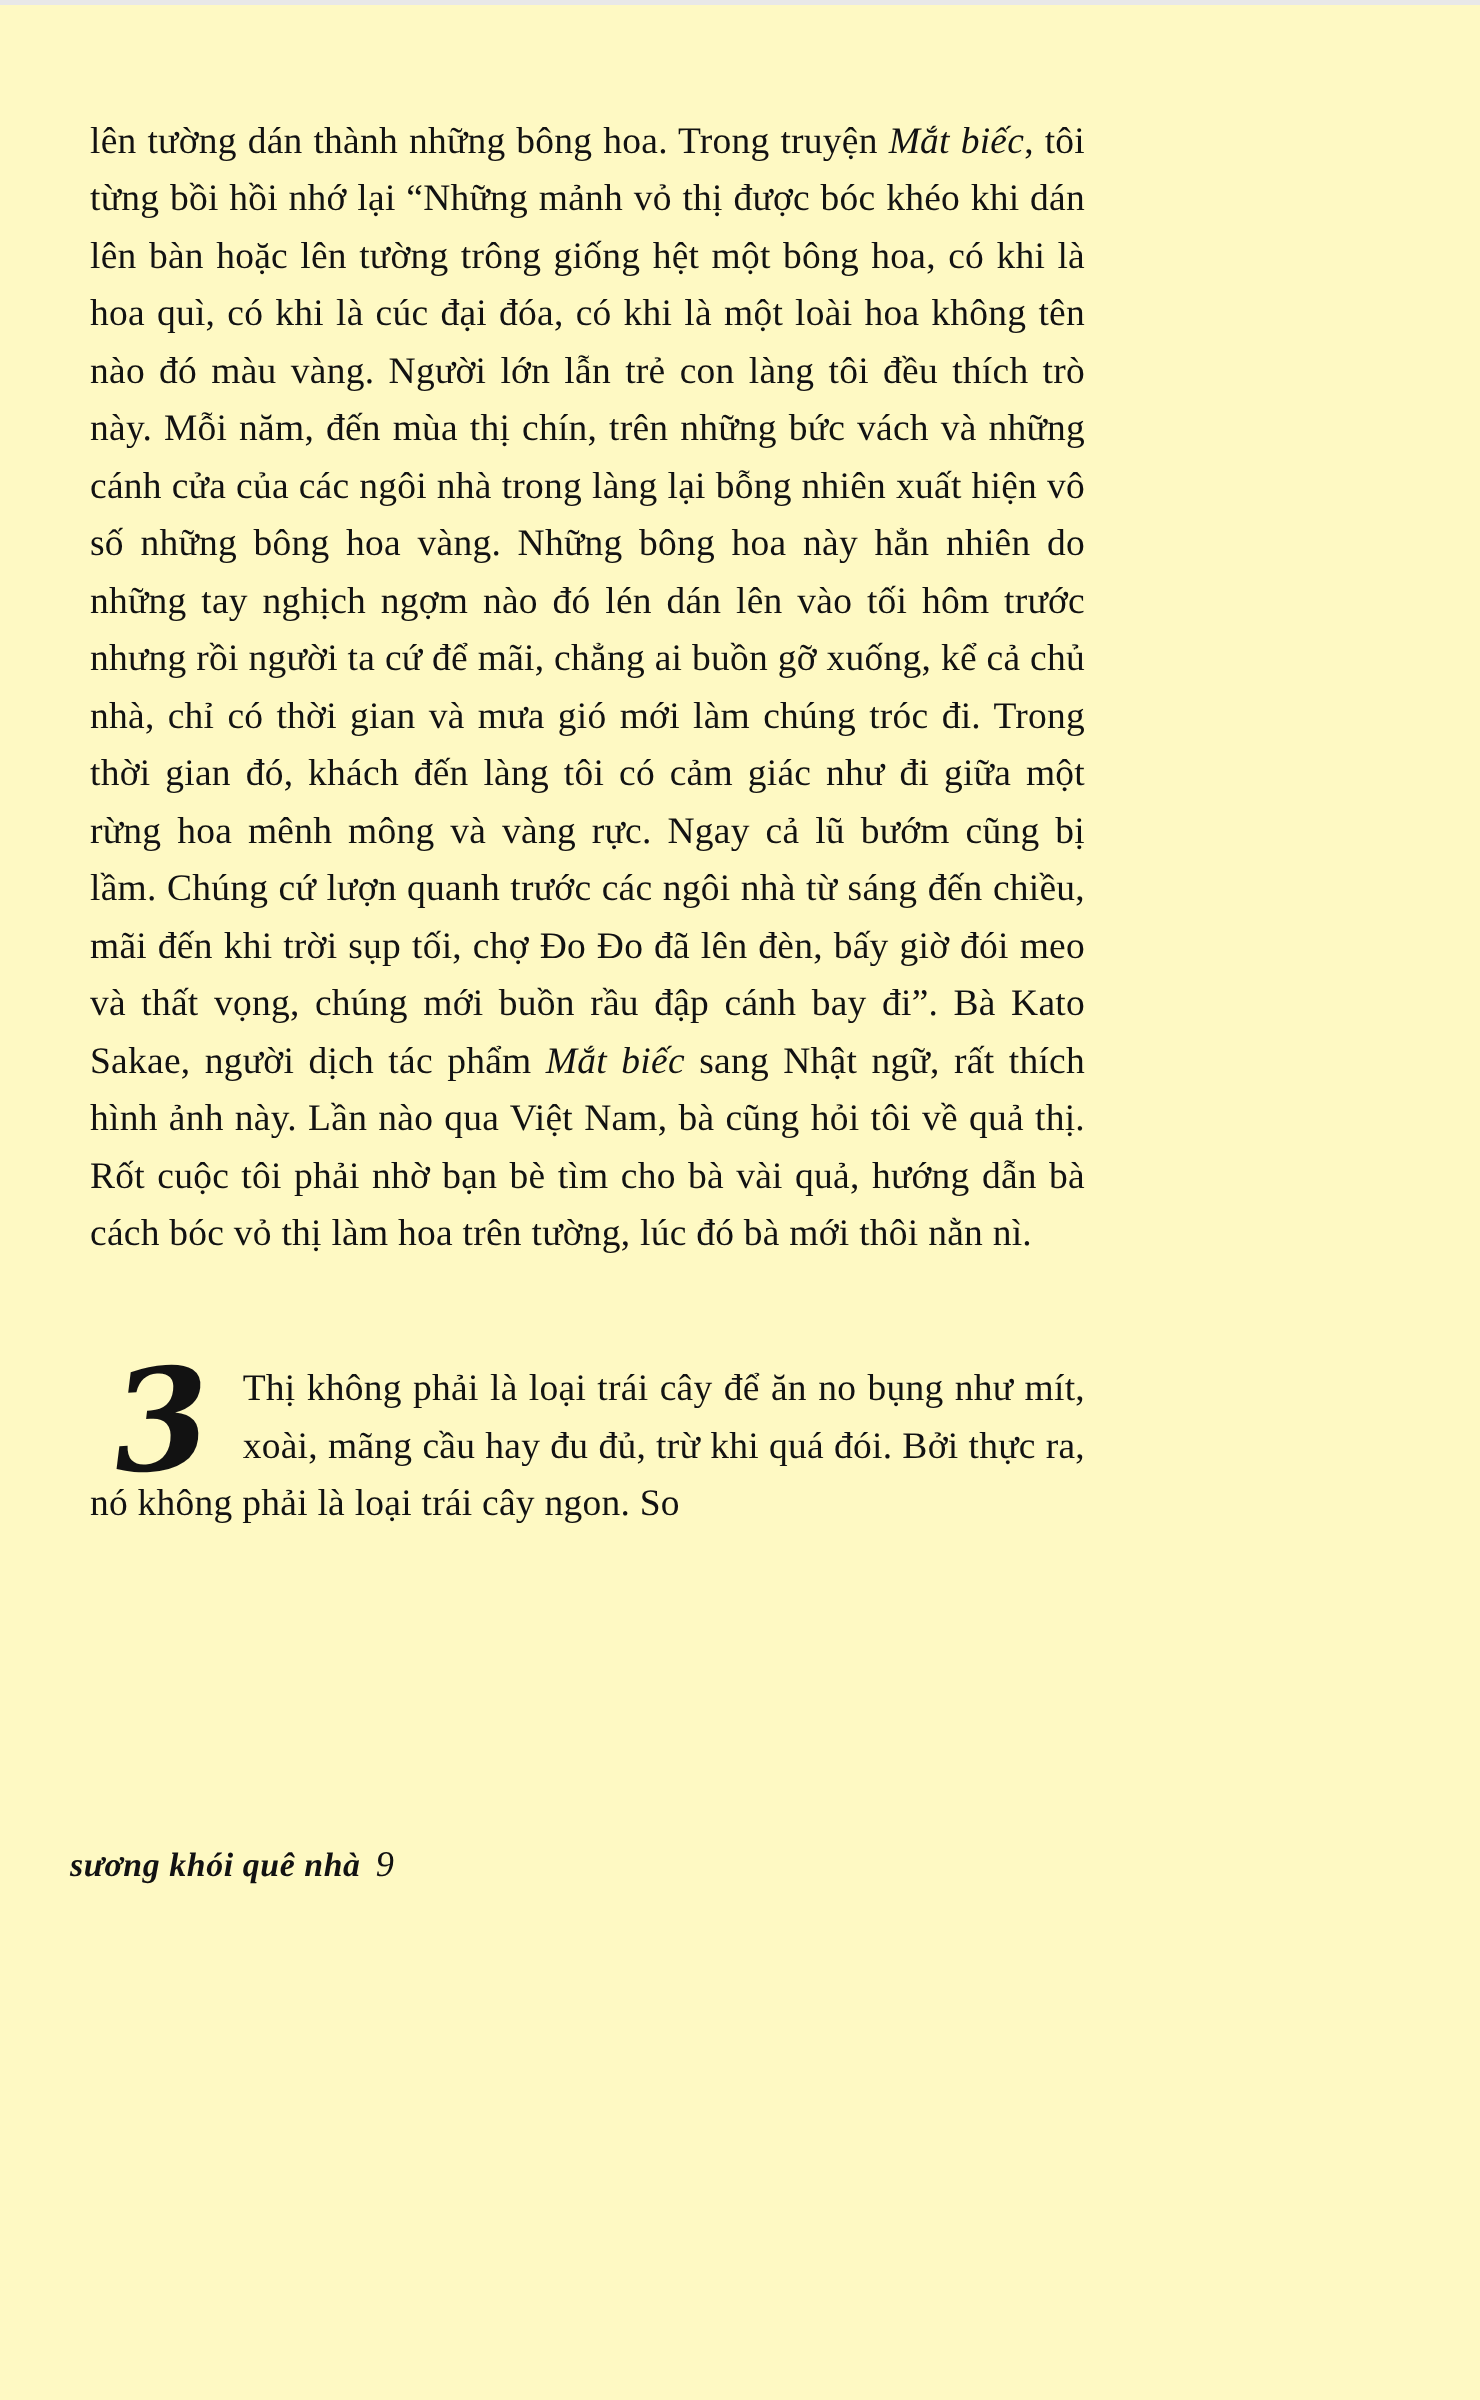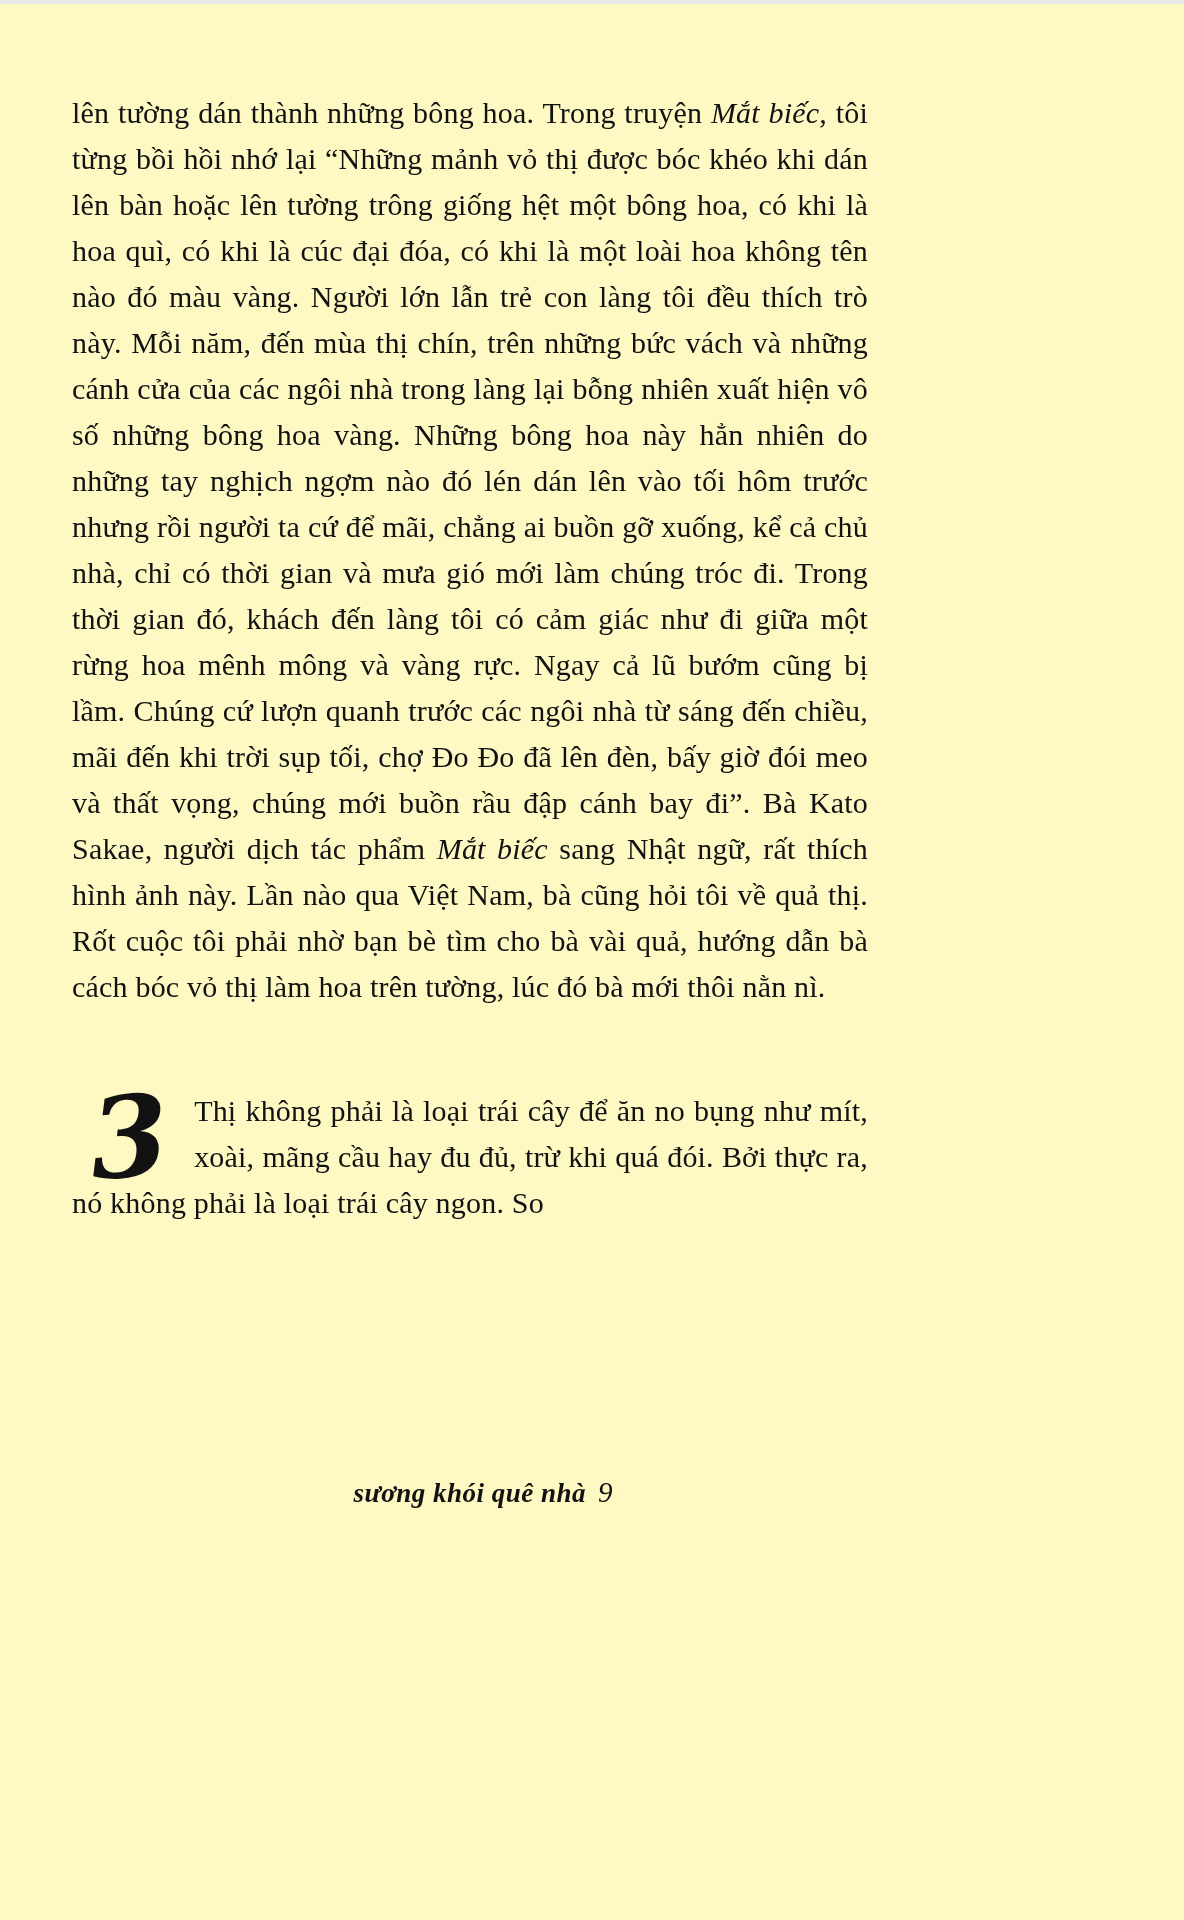--- a/index.html
+++ b/index.html
@@ -42,24 +42,24 @@
     font-size: 112px;
     line-height: 86px;
     padding: 6px 26px 0 18px;
     font-family: "DejaVu Serif", serif;
     font-style: italic;
     font-weight: bold;
     transform: rotate(-4deg);
   }
   .footer {
     position: absolute;
-    left: 72px;
+    left: 56px;
     top: 1472px;
     width: 822px;
-    text-align: center;
+    text-align: left;
     white-space: nowrap;
     font-family: Liberation Serif, serif;
   }
   .footer .book-title {
     font-size: 27px;
     font-weight: bold;
     font-style: italic;
     letter-spacing: 0.5px;
   }
   .footer .page-number {

